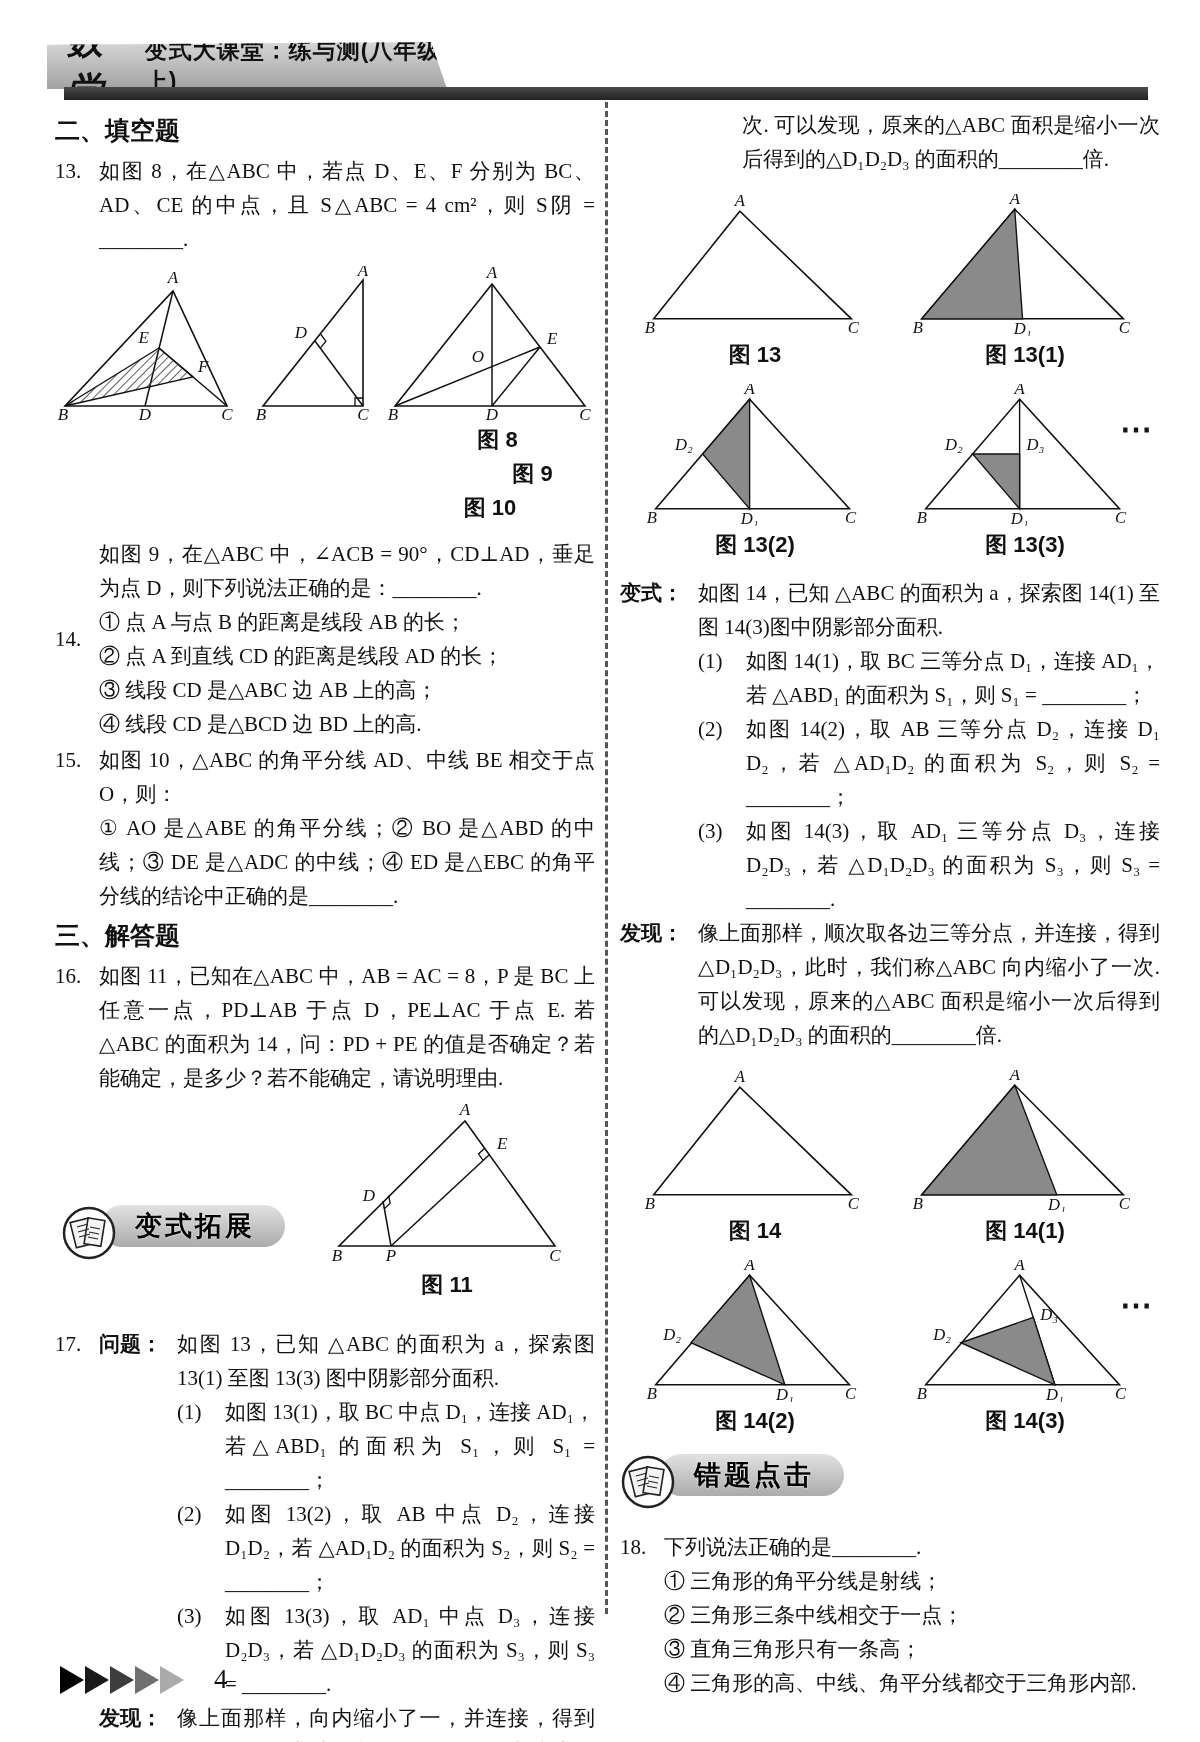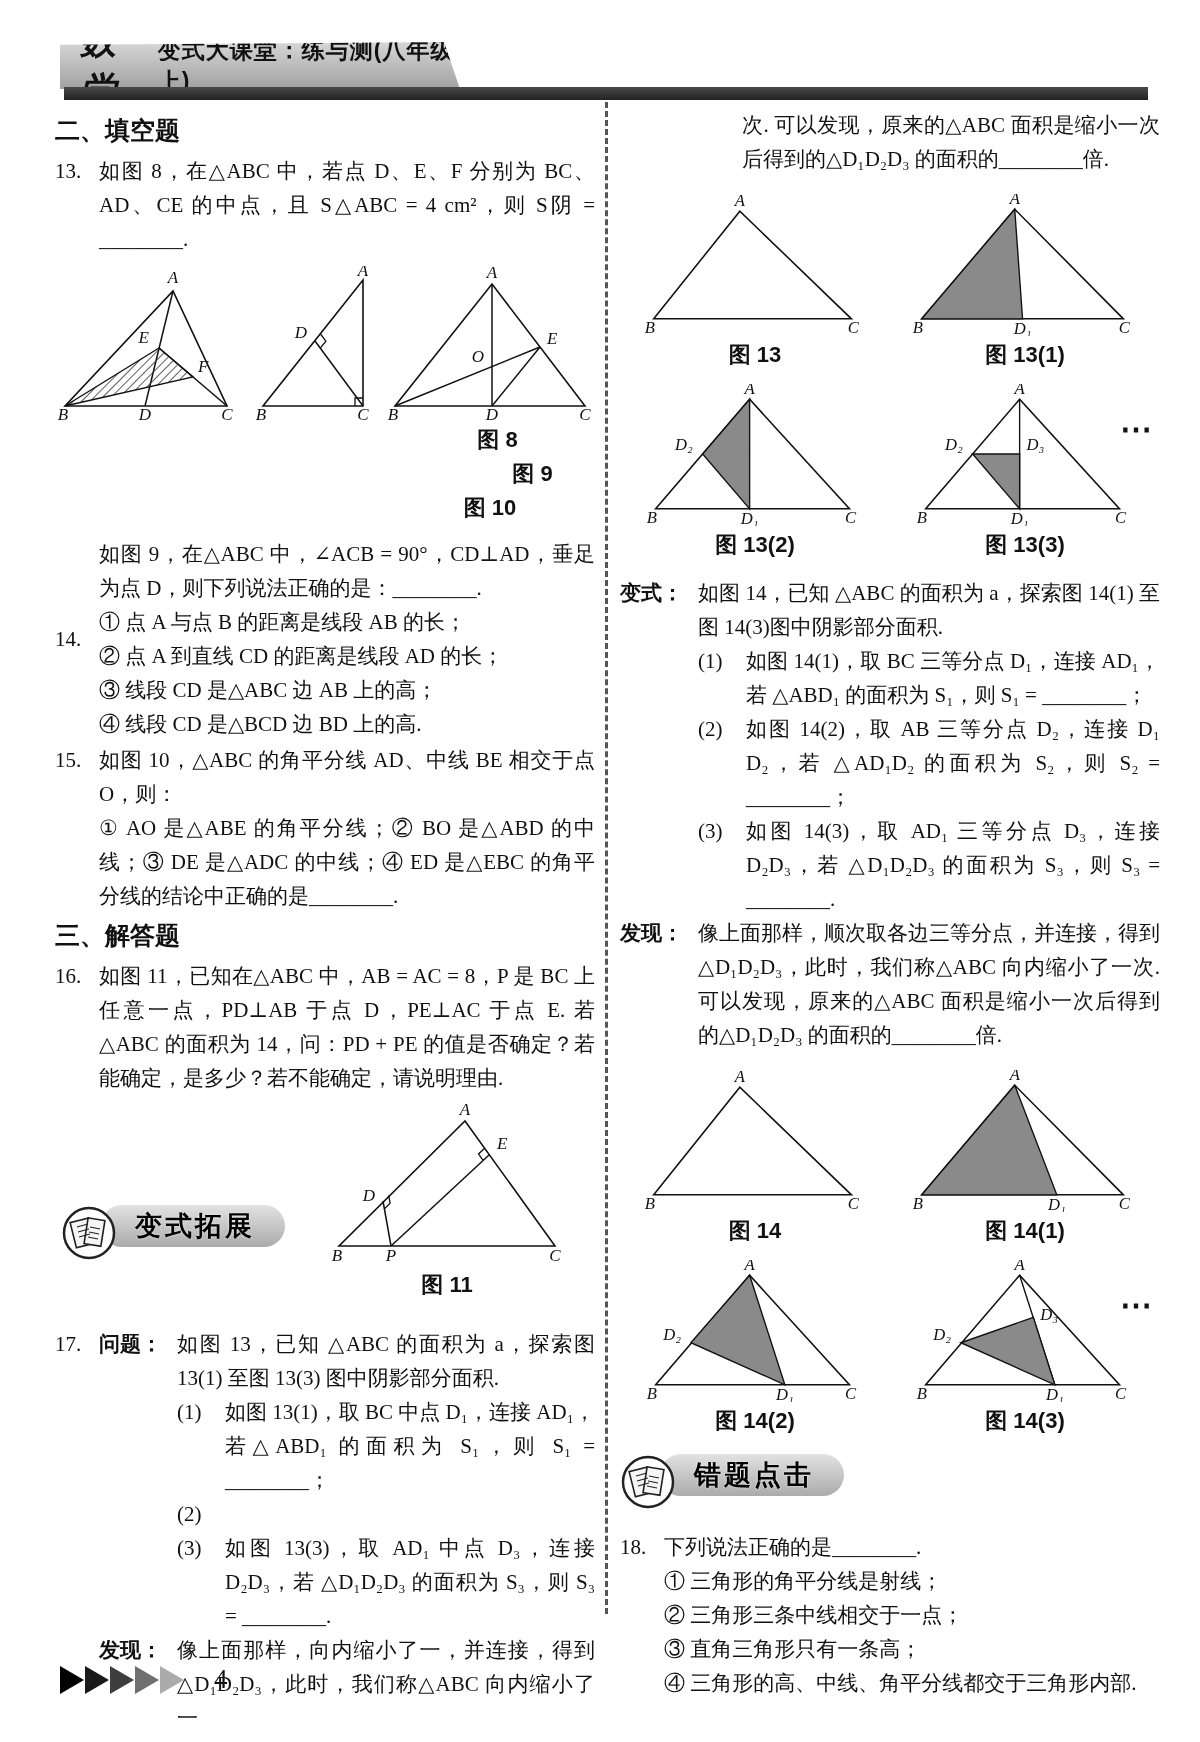--- a/index.html
+++ b/index.html
@@ -1,20 +1,20 @@
 <!DOCTYPE html>
 <html><head>
 <meta charset="utf-8">
 <style>
   html,body{margin:0;padding:0;background:#e9e9e9;}
   .page{width:1200px;height:1742px;position:relative;background:#fff;overflow:hidden;
         font-family:"Liberation Serif","DejaVu Serif",serif;color:#111;}
 
   
-  .banner{position:absolute;left:60px;top:42px;width:400px;height:47px;
+  .banner{position:absolute;left:47px;top:42px;width:400px;height:47px;
           background:linear-gradient(180deg,#d6d6d6,#a2a2a2);
           clip-path:polygon(0 6%,96% 0,100% 100%,0 100%);
           display:flex;align-items:center;}
   .brand{font-style:italic;font-weight:bold;font-size:36px;margin-left:20px;letter-spacing:2px;}
   .banner-title{font-family:"Liberation Sans","DejaVu Sans",sans-serif;font-weight:bold;
                 font-size:23px;margin-left:8px;letter-spacing:1px;}
   .topbar{position:absolute;left:64px;top:87px;width:1084px;height:13px;
           background:linear-gradient(180deg,#4a4a4a,#222);}
 
   
@@ -218,20 +218,21 @@
         <div class="labeled">
           <span class="blabel">问题：</span>
           <span class="ltext">如图 13，已知 △ABC 的面积为 a，探索图 13(1) 至图 13(3) 图中阴影部分面积.</span>
         </div>
         <div class="subitem">
           <span class="marker">(1)</span>
           <span class="ltext">如图 13(1)，取 BC 中点 D₁，连接 AD₁，若△ABD₁ 的面积为 S₁，则 S₁ = ________；</span>
         </div>
         <div class="subitem">
           <span class="marker">(2)</span>
+          <span class="ltext">如图 13(2)，取 AB 中点 D₂，连接 D₁D₂，若 △AD₁D₂ 的面积为 S₂，则 S₂ = ________；</span>
         </div>
         <div class="subitem">
           <span class="marker">(3)</span>
           <span class="ltext">如图 13(3)，取 AD₁ 中点 D₃，连接 D₂D₃，若 △D₁D₂D₃ 的面积为 S₃，则 S₃ = ________.</span>
         </div>
         <div class="labeled">
           <span class="blabel">发现：</span>
           <span class="ltext">像上面那样，向内缩小了一，并连接，得到△D₁D₂D₃，此时，我们称△ABC 向内缩小了一</span>
         </div>
       </div>

